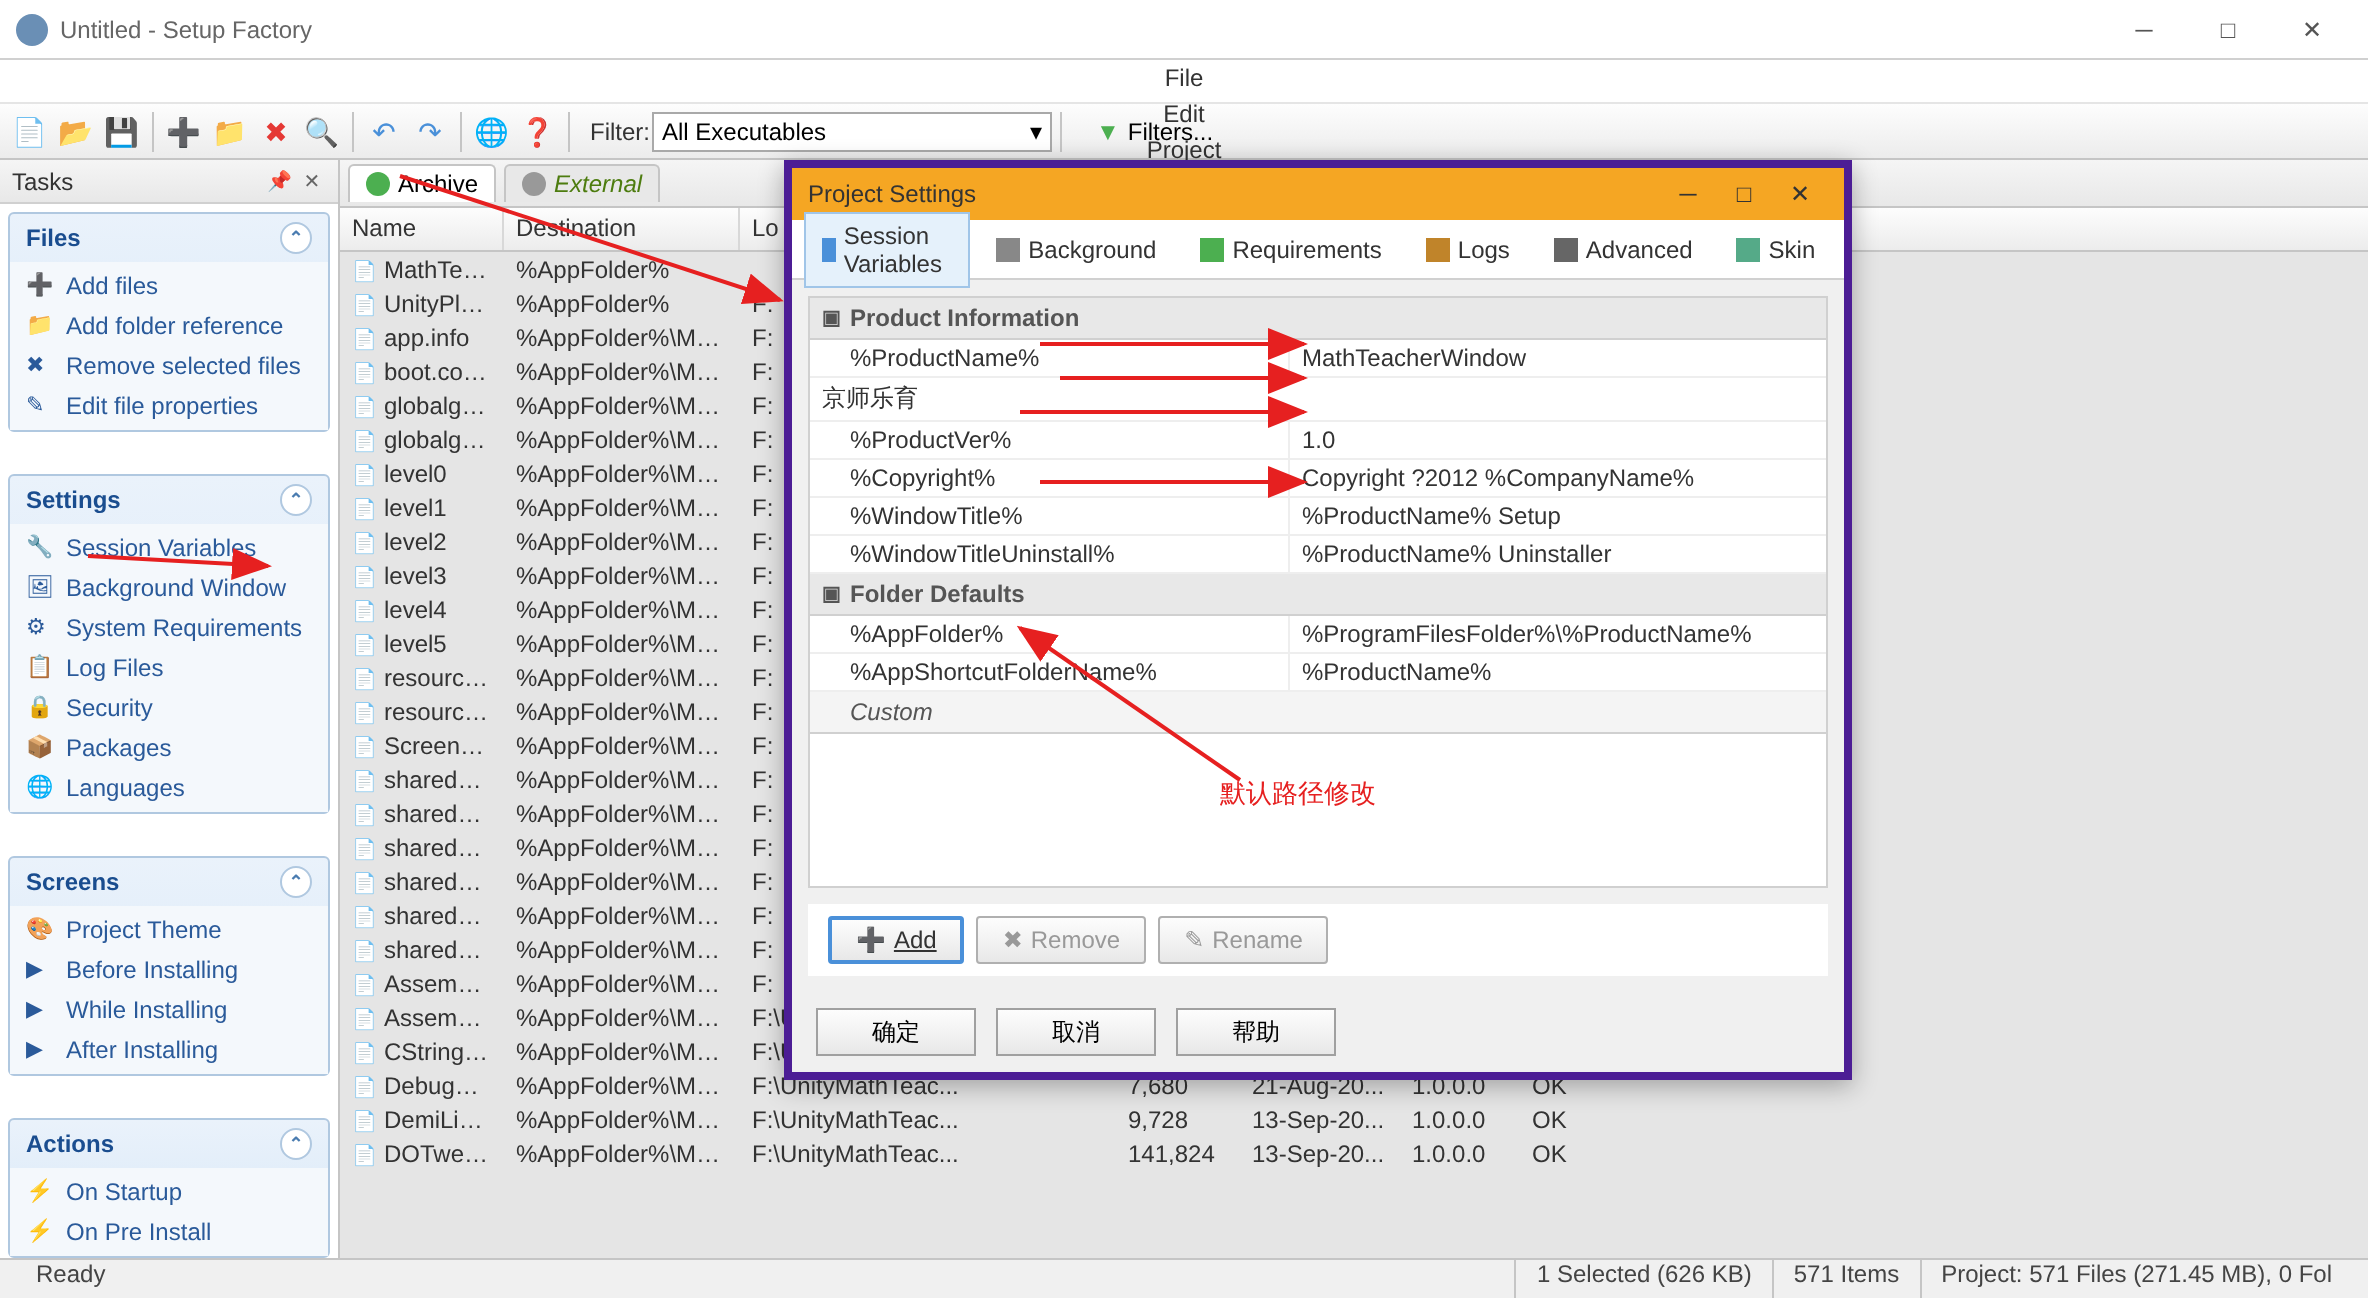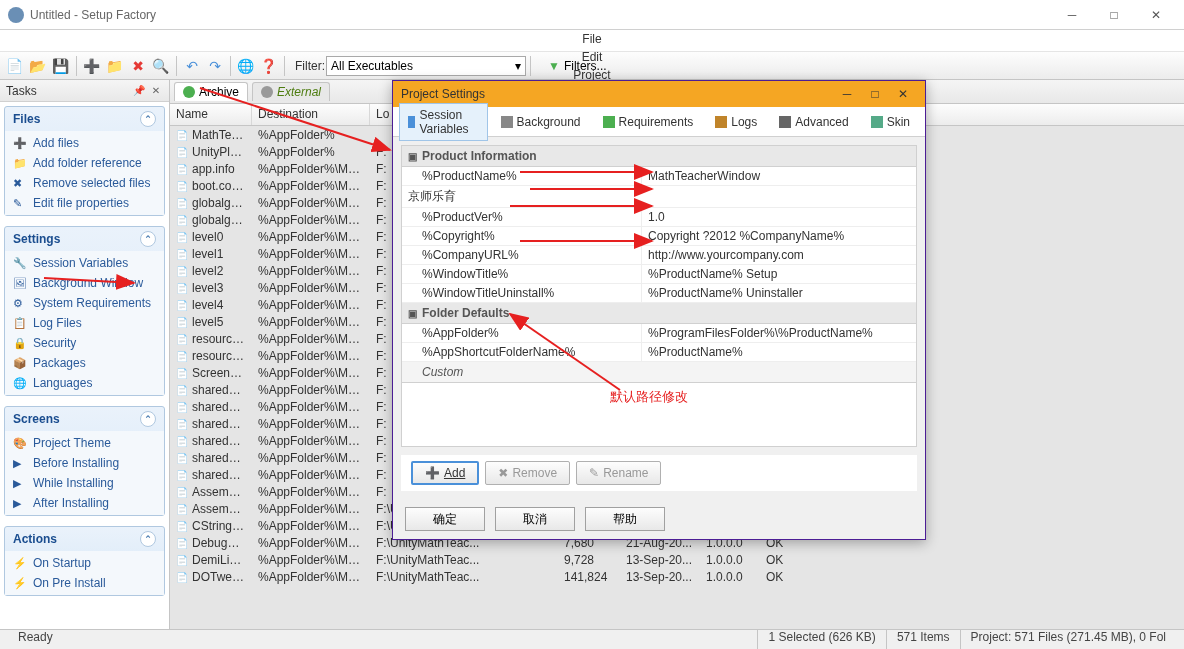--- a/index.html
+++ b/index.html
@@ -26,21 +26,21 @@
 
 
 .main { display:flex; height: calc(100% - 30px - 22px - 28px - 20px); border-radius: 14px; }
 
 
 .left-panel { width: 170px; background:#fff; border-right:1px solid #c5c5c5; overflow:hidden; display:flex; flex-direction:column; }
 .lp-head { height:22px; background:linear-gradient(#f5f5f5,#e8e8e8); border-bottom:1px solid #d0d0d0; display:flex; align-items:center; padding:0 6px; color:#333; font-weight:500; }
 .lp-head .sp { margin-left:auto; display:flex; gap:2px; }
 .lp-head .sp span { width:14px; height:14px; font-size:10px; display:flex; align-items:center; justify-content:center; color:#666; }
 .lp-body { flex:1; overflow-y:auto; padding:4px; background:#fff; }
-.lp-group { background:linear-gradient(#eaf2fb,#d6e7f7); border:1px solid #b0c8e0; border-radius:3px; margin-bottom:10px; }
+.lp-group { background:linear-gradient(#eaf2fb,#d6e7f7); border:1px solid #b0c8e0; border-radius:3px; margin-bottom:21px; }
 .lp-group-h { display:flex; align-items:center; padding:4px 8px; color:#1a4d8f; font-weight:bold; }
 .lp-group-h .chev { margin-left:auto; width:16px; height:16px; border-radius:50%; background:#fff; display:flex; align-items:center; justify-content:center; font-size:9px; color:#4a7cb0; border:1px solid #b0c8e0; }
 .lp-items { background:#f4f8fc; padding:2px 0; }
 .lp-item { display:flex; align-items:flex-start; gap:6px; padding:3px 8px; color:#2a5a9a; line-height:14px; }
 .lp-item .ico { width:14px; flex-shrink:0; font-size:11px; }
 
 
 .right-area { flex:1; display:flex; flex-direction:column; position:relative; background:#fff; }
 .tabs-row { height:24px; background:linear-gradient(#f5f5f5,#e8e8e8); border-bottom:1px solid #c5c5c5; display:flex; align-items:center; padding:0 4px; gap:4px; }
 .tabs-row .tab { display:flex; align-items:center; gap:4px; padding:2px 8px; background:#fff; border:1px solid #c5c5c5; border-bottom:none; border-radius:3px 3px 0 0; }
@@ -52,21 +52,21 @@
 .fl-head { height:22px; display:flex; background:linear-gradient(#fdfdfd,#ececec); border-bottom:1px solid #c5c5c5; }
 .fl-head div { padding:3px 6px; border-right:1px solid #d8d8d8; color:#333; overflow:hidden; white-space:nowrap; }
 .fl-body { overflow-y:auto; height:calc(100% - 22px); }
 .fl-row { display:flex; height:17px; align-items:center; }
 .fl-row div { padding:0 6px; overflow:hidden; white-space:nowrap; text-overflow:ellipsis; color:#333; }
 .fl-row .fico { width:14px; display:inline-block; margin-right:2px; font-size:10px; }
 
 .c-name{width:82px;} .c-dest{width:118px;} .c-loc{width:188px;} .c-size{width:62px;} .c-mod{width:80px;} .c-ver{width:60px;} .c-ov{width:48px;}
 
 
-.dialog { position:absolute; left:392px; top:80px; width:534px; height:460px; background:#f0f0f0; border:1px solid #4c1d95; box-shadow:0 3px 12px rgba(0,0,0,0.3); display:flex; flex-direction:column; z-index:100; }
+.dialog { position:absolute; left:392px; top:80px; width:534px; height:460px; background:#f0f0f0; border:4px solid #4c1d95; box-shadow:0 3px 12px rgba(0,0,0,0.3); display:flex; flex-direction:column; z-index:100; }
 .dlg-title { height:26px; background:#f5a623; display:flex; align-items:center; padding:0 8px; color:#333; }
 .dlg-title span:first-child { flex:1; }
 .dlg-title .dbtn { width:28px; height:20px; display:flex; align-items:center; justify-content:center; }
 .dlg-tabs { height:30px; background:#fff; border-bottom:1px solid #d0d0d0; display:flex; align-items:center; padding:0 6px; gap:4px; }
 .dlg-tabs .dt { display:flex; align-items:center; gap:4px; padding:4px 8px; color:#333; border:1px solid transparent; }
 .dlg-tabs .dt.active { background:#e5f1fb; border-color:#a0c5e8; }
 .dlg-tabs .dt .dti { width:12px; height:12px; }
 .dlg-body { flex:1; background:#fff; margin:8px; border:1px solid #d0d0d0; padding:0; overflow:auto; position:relative; }
 .prop-sect { background:#e8e8e8; padding:3px 6px; font-weight:bold; color:#555; border-bottom:1px solid #d0d0d0; display:flex; align-items:center; gap:4px; }
 .prop-sect .pm { width:10px; font-size:10px; }
@@ -581,24 +581,20 @@
         </div>
         <div class="prop-row">
           <div class="pk">%ProductVer%</div>
           <div class="pv">1.0</div>
         </div>
         <div class="prop-row">
           <div class="pk">%Copyright%</div>
           <div class="pv">Copyright ?2012 %CompanyName%</div>
         </div>
         <div class="prop-row">
-          <div class="pk">%CompanyURL%</div>
-          <div class="pv">http://www.yourcompany.com</div>
-        </div>
-        <div class="prop-row">
           <div class="pk">%WindowTitle%</div>
           <div class="pv">%ProductName% Setup</div>
         </div>
         <div class="prop-row">
           <div class="pk">%WindowTitleUninstall%</div>
           <div class="pv">%ProductName% Uninstaller</div>
         </div>
       </div>
     <div class="prop-sect">
         <span class="pm">▣</span>

